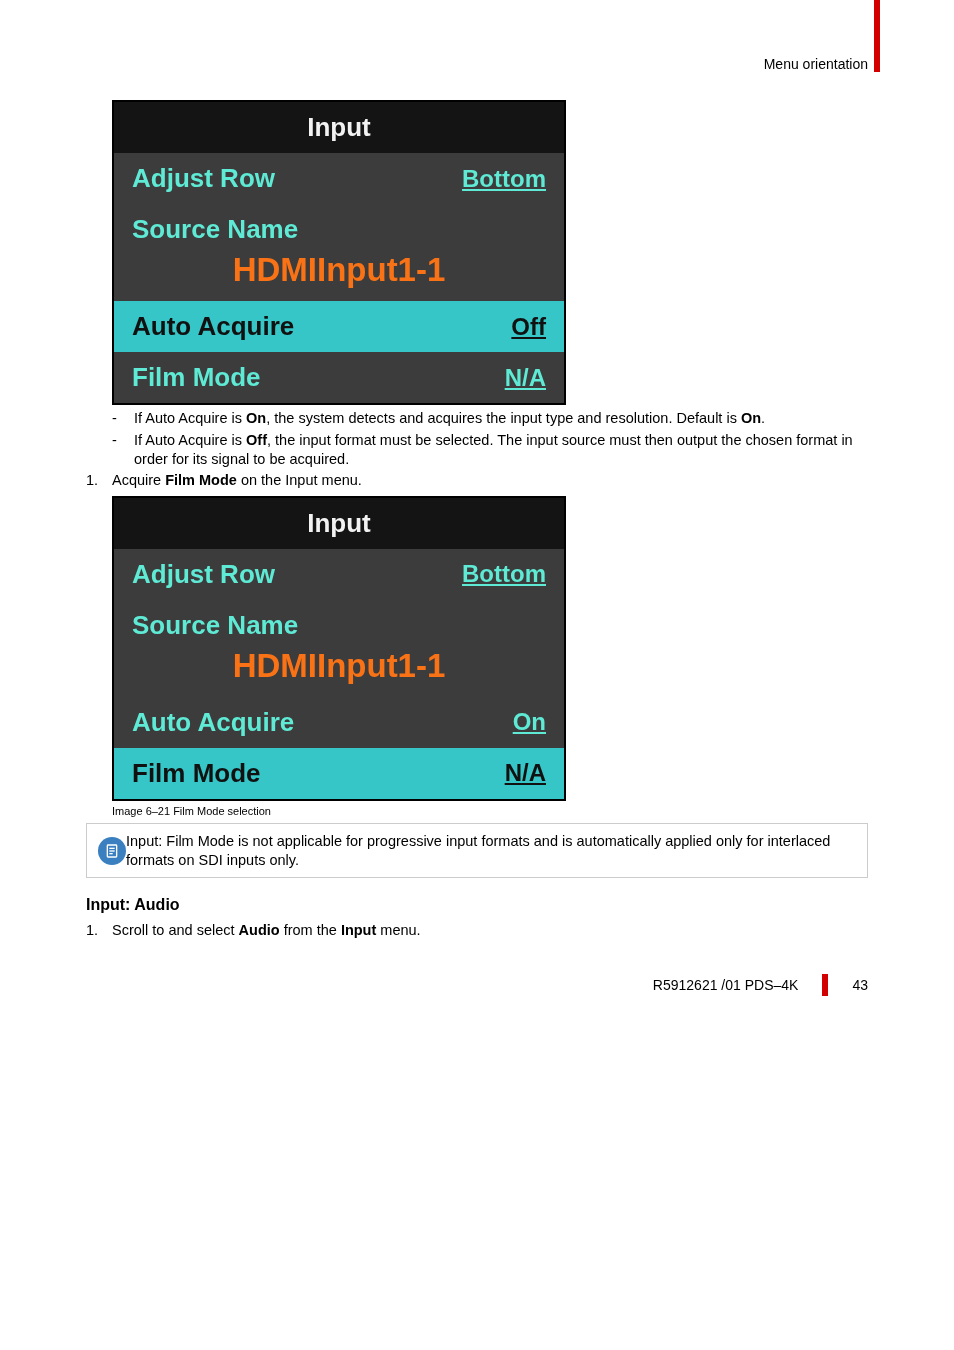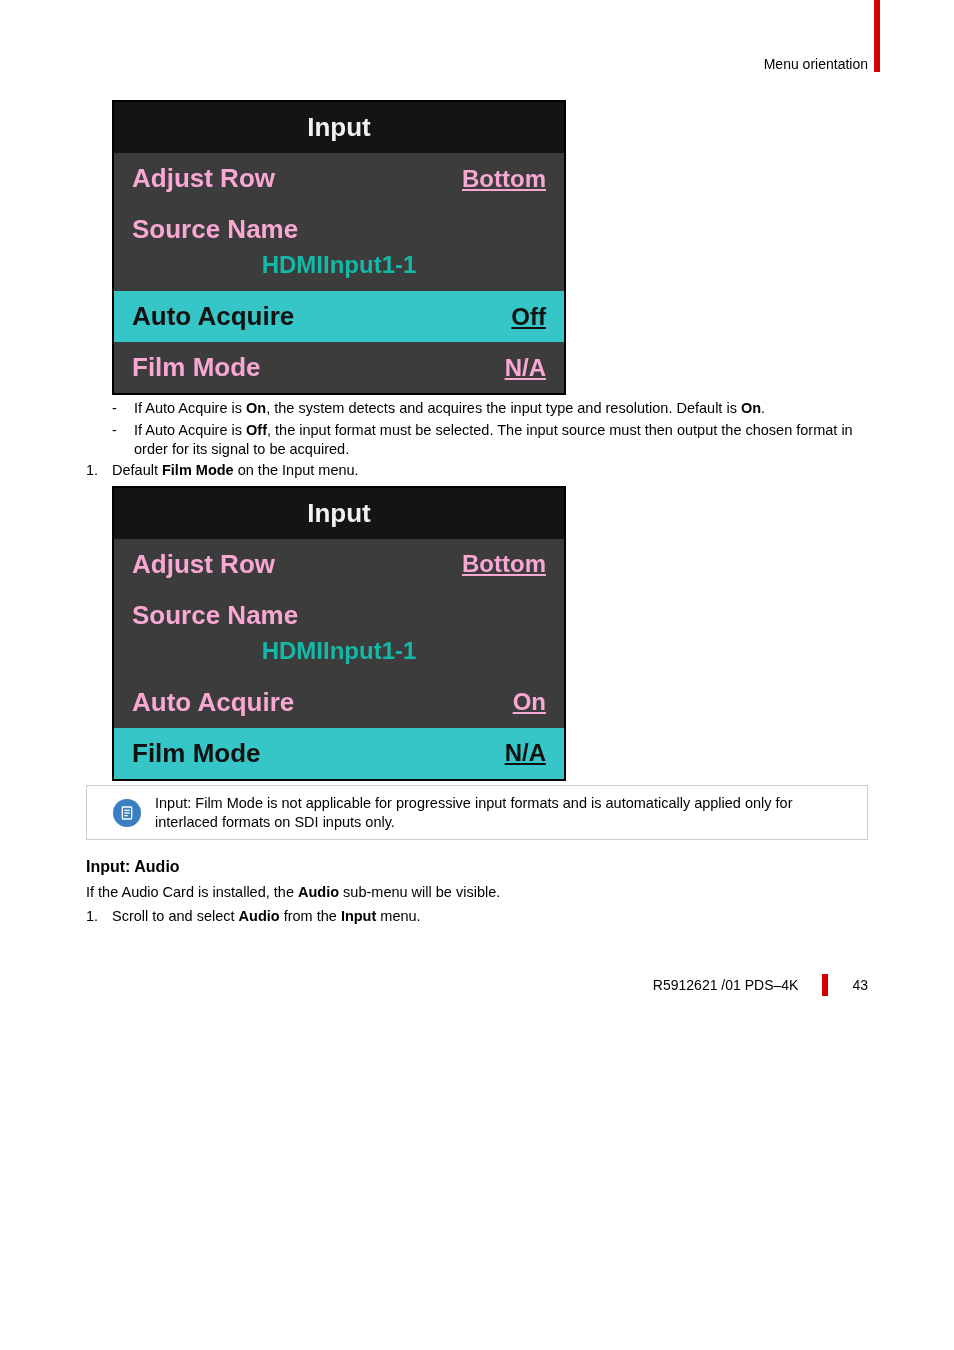--- a/index.html
+++ b/index.html
@@ -2,32 +2,32 @@
 <html><head>
 <meta charset="utf-8">
 <style>
   * { box-sizing: border-box; margin: 0; padding: 0; }
   html, body { width: 954px; height: 1350px; background: #fff; font-family: Arial, Helvetica, sans-serif; color: #000; }
   .page { position: relative; width: 954px; height: 1034px; padding: 56px 86px 40px 86px; }
   .red-stripe { position: absolute; top: 0; right: 74px; width: 6px; height: 72px; background: #d20000; }
   .header { text-align: right; font-size: 14px; margin-bottom: 28px; padding-right: 0; }
   .menu-panel { width: 454px; margin-left: 26px; border: 2px solid #000; background: #3c3c3c; }
   .menu-title { background: #141414; color: #f2f2f2; text-align: center; font-size: 26px; font-weight: bold; padding: 10px 0; font-family: "Trebuchet MS", Arial, sans-serif; }
-  .menu-row { display: flex; justify-content: space-between; align-items: center; padding: 10px 18px; color: #f9a8d4; font-size: 26px; font-weight: bold; font-family: "Trebuchet MS", Arial, sans-serif; }
-  .menu-row-center { text-align: center; color: #14b8a6; font-size: 24px; font-weight: bold; padding: 6px 0 12px 0; font-family: "Trebuchet MS", Arial, sans-serif; }
+  .menu-row { display: flex; justify-content: space-between; align-items: center; padding: 10px 18px; color: #5eead4; font-size: 26px; font-weight: bold; font-family: "Trebuchet MS", Arial, sans-serif; }
+  .menu-row-center { text-align: center; color: #f97316; font-size: 33px; font-weight: bold; padding: 6px 0 12px 0; font-family: "Trebuchet MS", Arial, sans-serif; }
   .menu-row.highlight { background: #36c6c7; color: #111; }
   .menu-row .val { font-size: 24px; text-decoration: underline; }
   .caption { font-size: 11px; margin: 4px 0 6px 26px; }
   .bullets { margin: 4px 0 0 26px; }
   .bullet-row { display: flex; font-size: 14.5px; line-height: 1.35; margin-bottom: 2px; }
   .bullet-dash { width: 22px; flex-shrink: 0; }
   .section-h { font-weight: bold; font-size: 16px; margin: 18px 0 8px 0; }
   .step { display: flex; font-size: 14.5px; margin-left: 0; margin-bottom: 8px; }
   .step-num { width: 26px; flex-shrink: 0; }
-  .note-box { display: flex; align-items: center; border: 1px solid #ccc; padding: 8px 26px; margin-top: 4px; gap: 14px; }
+  .note-box { display: flex; align-items: center; border: 1px solid #ccc; padding: 8px 11px; margin-top: 4px; }
   .note-icon { width: 28px; height: 28px; border-radius: 50%; background: #3a7fbf; display: flex; align-items: center; justify-content: center; flex-shrink: 0; }
   .note-icon svg { width: 16px; height: 16px; }
   .note-text { font-size: 14.5px; line-height: 1.3; }
   .footer { position: absolute; bottom: 38px; right: 86px; display: flex; align-items: center; gap: 24px; font-size: 14px; }
   .footer-bar { width: 6px; height: 22px; background: #d20000; }
   b { font-weight: bold; }
 </style>
 </head>
 <body>
 
@@ -66,21 +66,21 @@
       <span class="bullet-dash">-</span>
       <span>
         <span>If Auto Acquire is </span><b>Off</b><span>, the input format must be selected. The input source must then output the chosen format in order for its signal to be acquired.</span>
       </span>
     </div>
   </div>
 
   <div class="step">
     <span class="step-num">1.</span>
     <span>
-      <span>Default </span><b>Film Mode</b><span> on the Input menu.</span>
+      <span>Acquire </span><b>Film Mode</b><span> on the Input menu.</span>
     </span>
   </div>
 
   <div class="menu-panel">
     <div class="menu-title">Input</div>
     <div class="menu-row">
       <span>Adjust Row</span>
       <span class="val">Bottom</span>
     </div>
     <div class="menu-row" style="padding-bottom:0">
@@ -89,37 +89,35 @@
     <div class="menu-row-center">HDMIInput1-1</div>
     <div class="menu-row">
       <span>Auto Acquire</span>
       <span class="val">On</span>
     </div>
     <div class="menu-row highlight">
       <span>Film Mode</span>
       <span class="val">N/A</span>
     </div>
   </div>
+  <div class="caption">Image 6–21  Film Mode selection</div>
 
   <div class="note-box">
     <div class="note-icon">
       <svg viewBox="0 0 24 24" fill="none" stroke="#fff" stroke-width="2">
         <rect x="5" y="3" width="14" height="18" rx="1"></rect>
         <line x1="8" y1="8" x2="16" y2="8"></line>
         <line x1="8" y1="12" x2="16" y2="12"></line>
         <line x1="8" y1="16" x2="13" y2="16"></line>
       </svg>
     </div>
     <div class="note-text">Input: Film Mode is not applicable for progressive input formats and is automatically applied only for interlaced formats on SDI inputs only.</div>
   </div>
 
   <div class="section-h">Input: Audio</div>
-  <div style="font-size:14.5px;margin-bottom:8px">
-    <span>If the Audio Card is installed, the </span><b>Audio</b><span> sub-menu will be visible.</span>
-  </div>
   <div class="step">
     <span class="step-num">1.</span>
     <span>
       <span>Scroll to and select </span><b>Audio</b><span> from the </span><b>Input</b><span> menu.</span>
     </span>
   </div>
 
   <div class="footer">
     <span>R5912621 /01 PDS–4K</span>
     <div class="footer-bar"></div>

